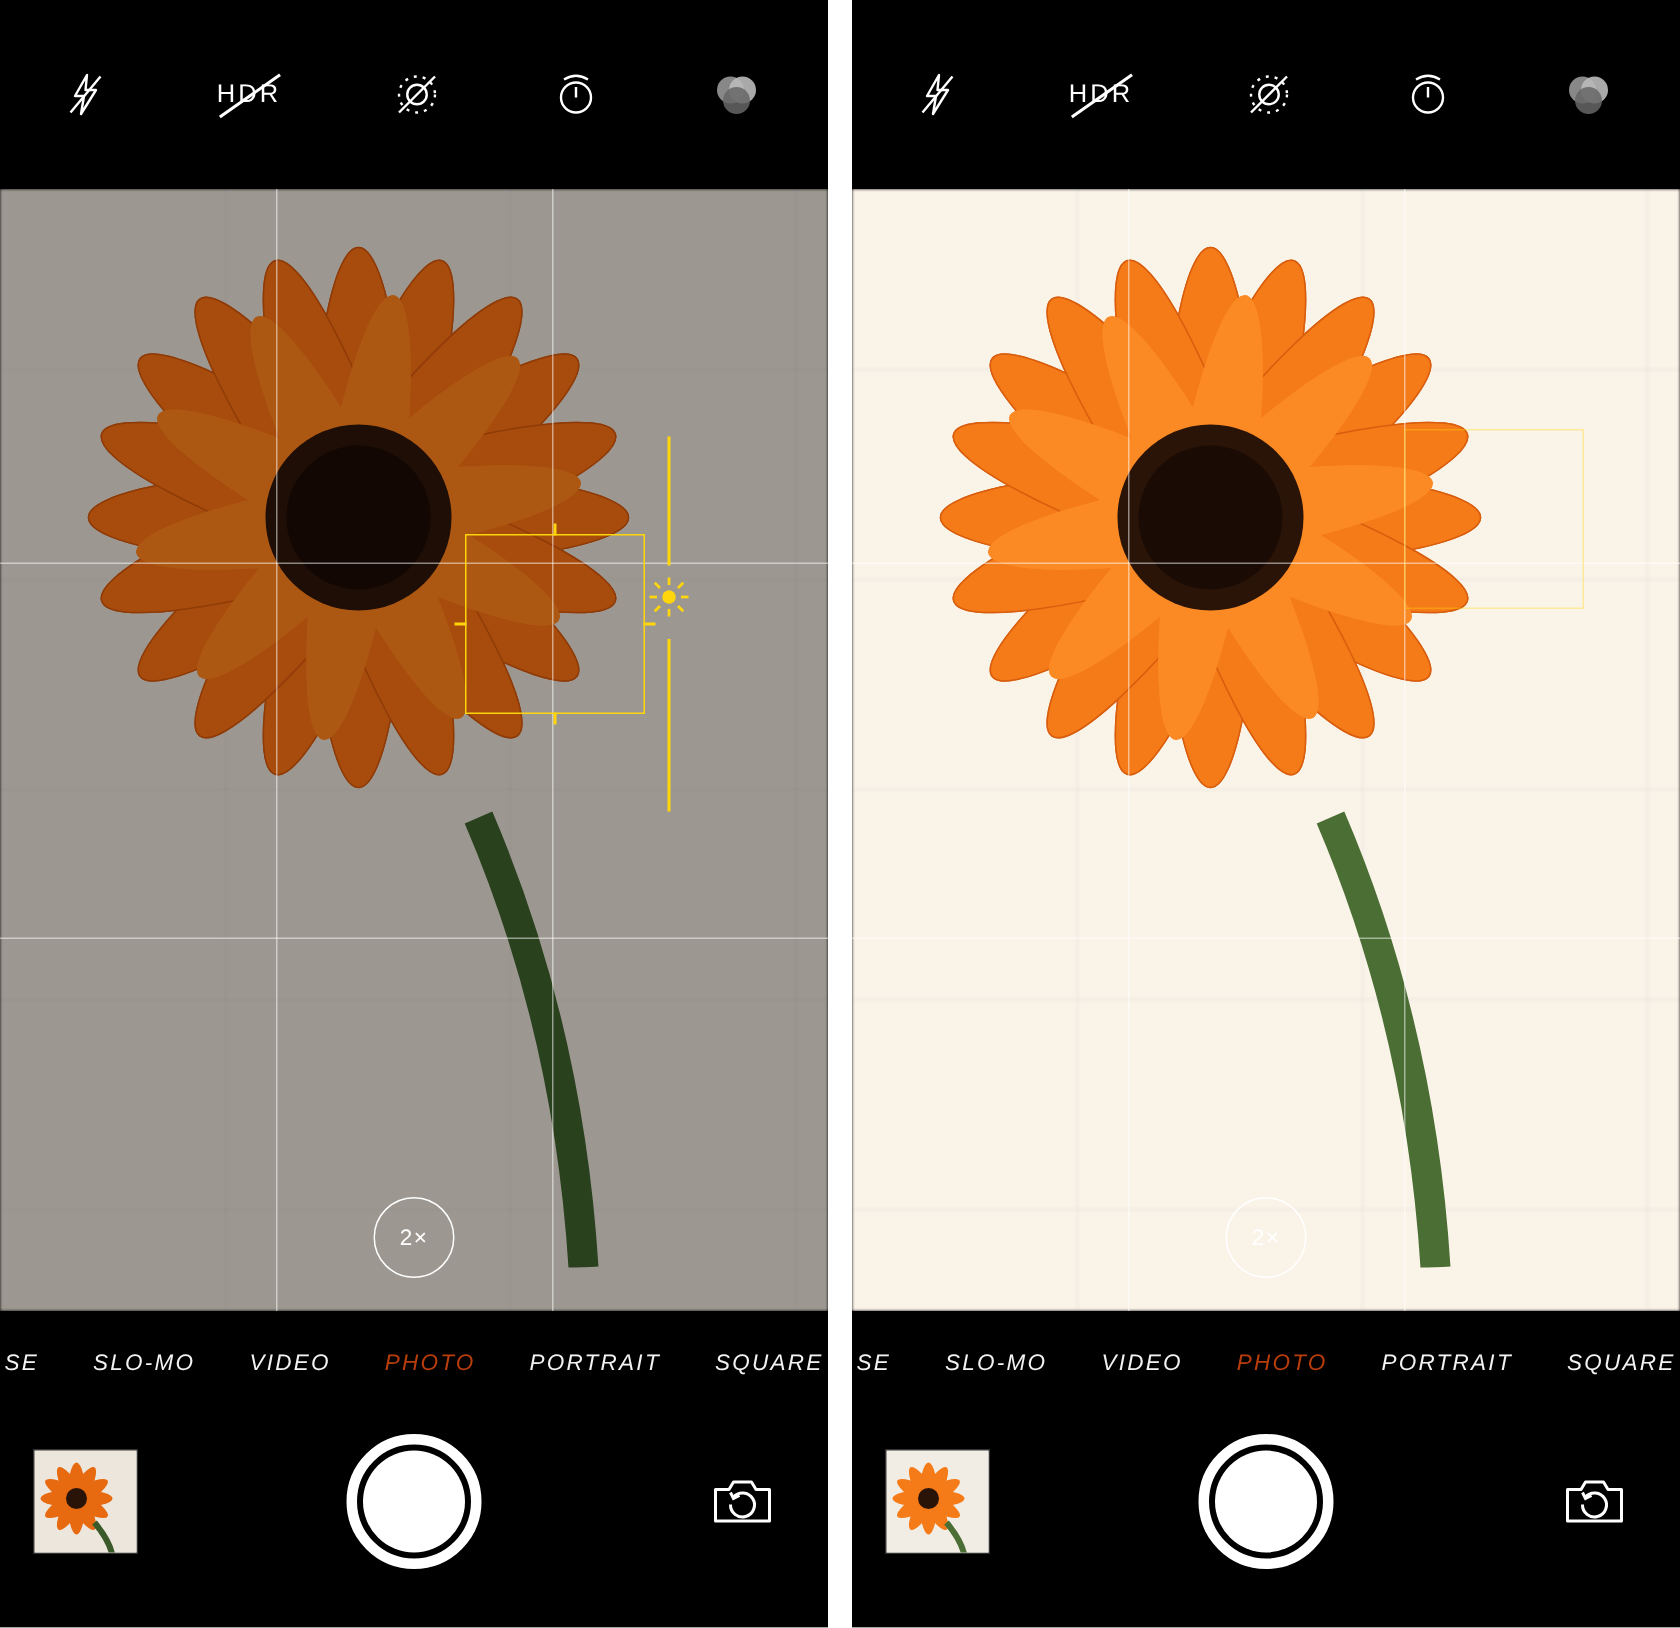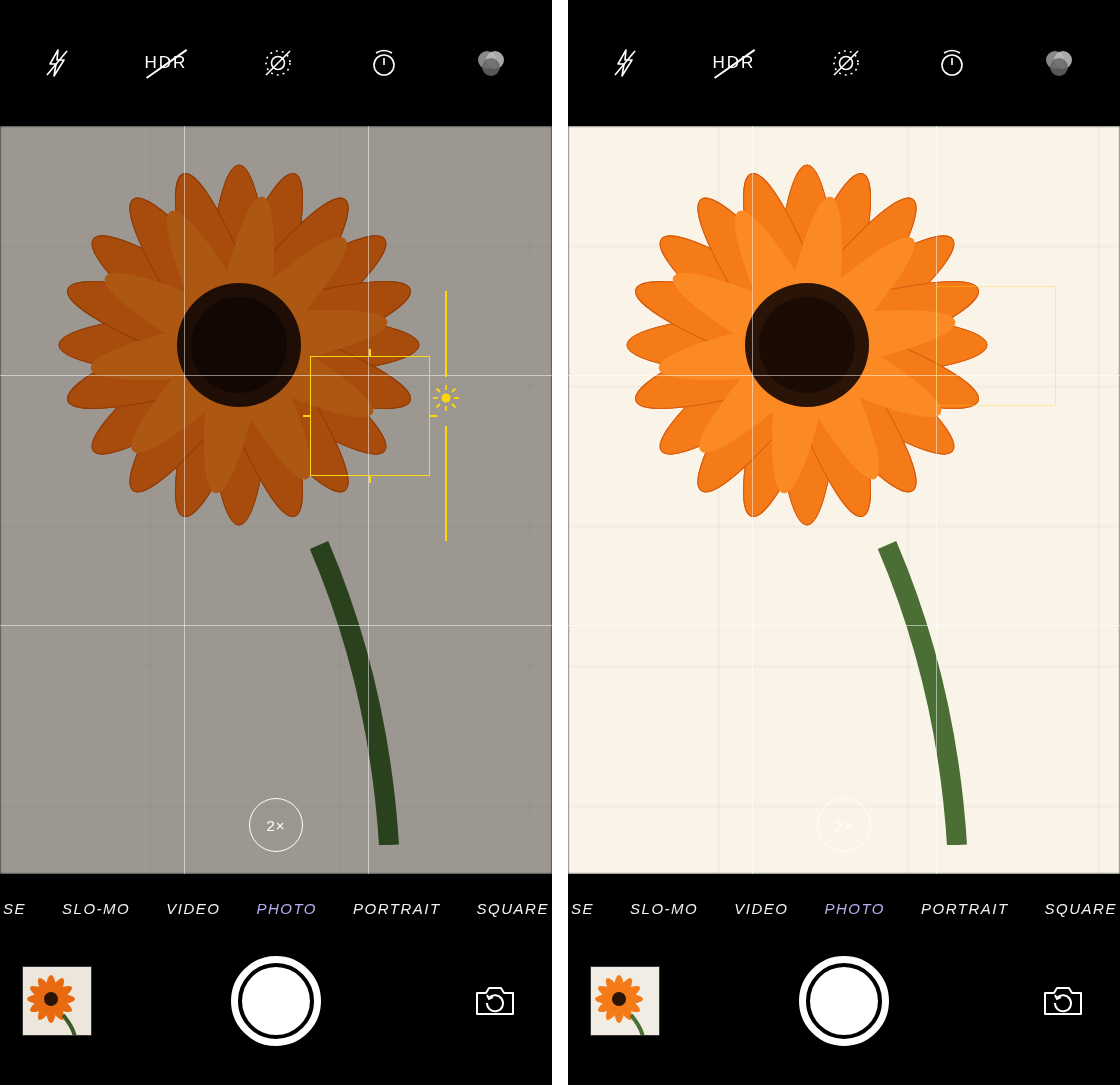--- a/index.html
+++ b/index.html
@@ -21,21 +21,21 @@
   .grid .v{position:absolute;top:0;bottom:0;width:1px;background:rgba(255,255,255,.5);}
   .grid .h{position:absolute;left:0;right:0;height:1px;background:rgba(255,255,255,.5);}
   .flower{position:absolute;left:50%;top:54%;transform:translate(-50%,-50%);}
   .focusbox{position:absolute;width:120px;height:120px;border:1.5px solid #ffd60a;}
   .focusbox .tick{position:absolute;background:#ffd60a;}
   .exposure-line{position:absolute;width:1.5px;background:#ffd60a;}
   .zoom-badge{position:absolute;bottom:22px;left:50%;transform:translateX(-50%);width:54px;height:54px;border:1.6px solid #fff;border-radius:50%;display:flex;align-items:center;justify-content:center;color:#fff;font-size:15px;letter-spacing:1px;}
   .bottombar{position:absolute;bottom:0;left:0;right:0;height:211px;background:#000;}
   .modes{height:60px;display:flex;align-items:center;justify-content:center;gap:36px;overflow:hidden;color:#fff;font-size:15px;letter-spacing:1.5px;white-space:nowrap;padding-top:8px;font-style:italic;}
   .modes span{opacity:.95;}
-  .modes .sel{color:#c4b5fd;font-weight:500;}
+  .modes .sel{color:#c2410c;font-weight:500;}
   .controls{height:151px;display:flex;align-items:center;justify-content:space-between;padding:0 22px 18px 22px;}
   .thumb{width:70px;height:70px;border:1px solid #333;position:relative;overflow:hidden;background:#e6e1d9;}
   .shutter{width:90px;height:90px;border-radius:50%;background:#000;border:7px solid #fff;display:flex;align-items:center;justify-content:center;}
   .shutter .inner{width:68px;height:68px;border-radius:50%;background:#fff;}
   .switchcam{width:70px;height:70px;display:flex;align-items:center;justify-content:center;}
   svg{display:block;}
 </style>
 </head>
 <body>
 

